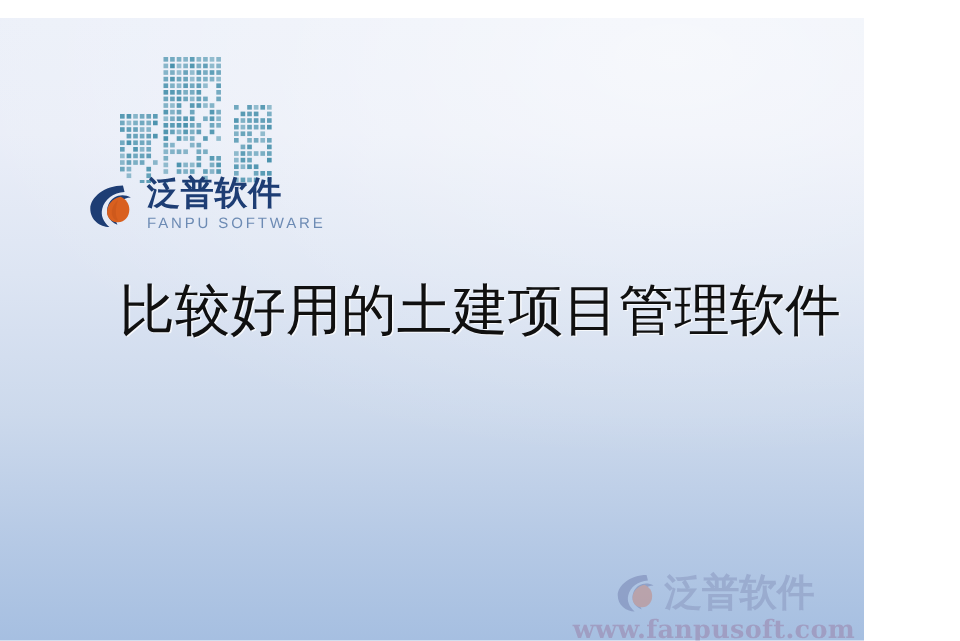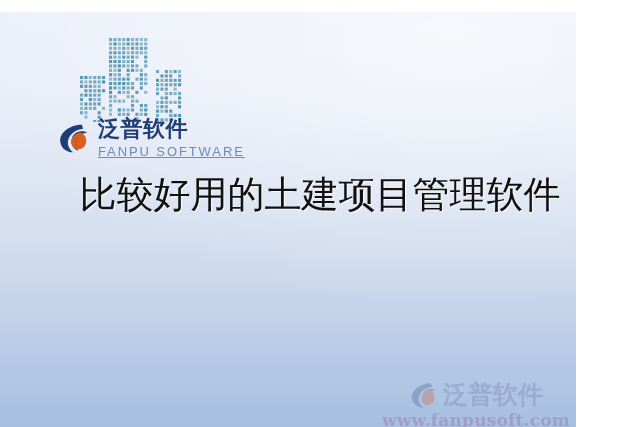--- a/index.html
+++ b/index.html
@@ -64,34 +64,33 @@
   .brand-cn {
     font-family: "Liberation Sans", sans-serif;
     font-size: 22px;
     font-weight: bold;
     color: #1d3d74;
     letter-spacing: 0.5px;
     white-space: nowrap;
   }
   .brand-en {
     font-family: "Liberation Sans", sans-serif;
-    font-size: 13px;
+    font-size: 10px;
     font-weight: normal;
     color: #6d8bb4;
     letter-spacing: 1.9px;
     margin-top: 5px;
     white-space: nowrap;
-    text-decoration: underline;
   }
 
   
   #headline {
     position: absolute;
     left: 0;
-    top: 160px;
+    top: 172px;
     width: 640px;
     text-align: center;
     font-family: "DejaVu Serif", "Liberation Serif", serif;
     font-size: 37px;
     line-height: 46px;
     color: #101010;
     text-shadow: 1px 1px 0 rgba(255,255,255,0.75);
     letter-spacing: 0px;
   }
   #headline .hl-line { display: block; white-space: nowrap; }

